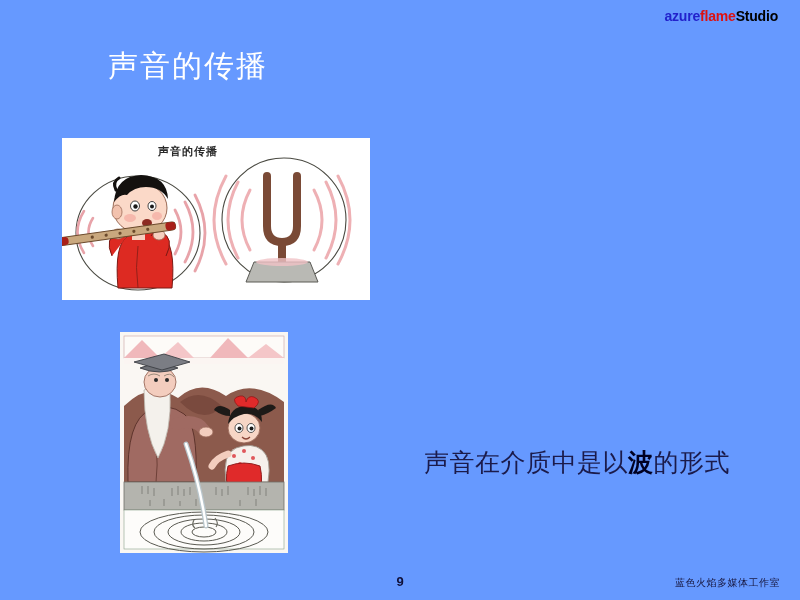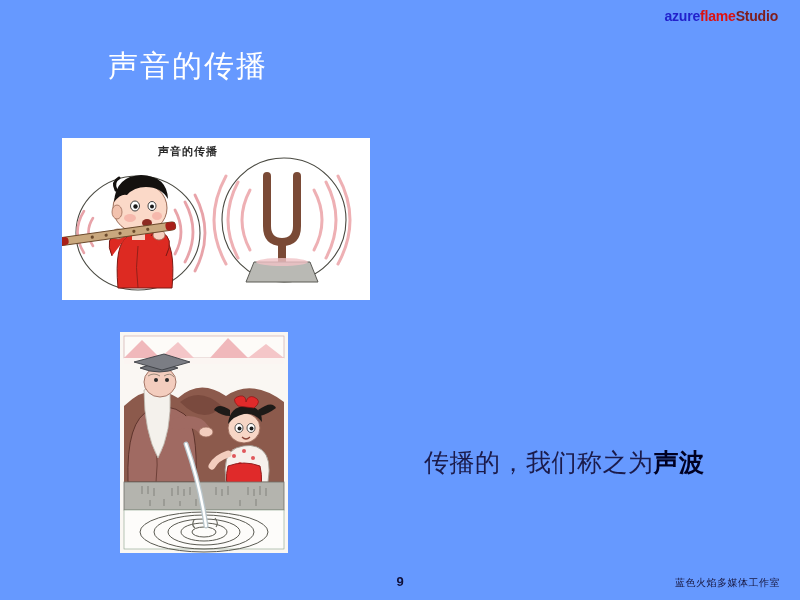--- a/index.html
+++ b/index.html
@@ -25,21 +25,21 @@
     position: absolute;
     right: 22px;
     top: 8px;
     font-size: 14px;
     font-weight: bold;
     letter-spacing: -0.2px;
     white-space: nowrap;
   }
   .logo .az { color: #2222CC; margin-top: 36px; }
   .logo .fl { color: #DD1111; margin-top: 30px; }
-  .logo .st { color: #7f1d1d; }
+  .logo .st { color: #000000; }
 
   
   .title {
     position: absolute;
     left: 108px;
     top: 46px;
     font-size: 30px;
     color: #FFFFFF;
     font-family: "DejaVu Sans", "Liberation Sans", sans-serif;
     letter-spacing: 2px;
@@ -294,19 +294,19 @@
 
       <path d="M66 112 q14 40 20 82" fill="none" stroke="#b9c6cc" stroke-width="5" stroke-linecap="round"></path>
       <path d="M66 112 q14 40 20 82" fill="none" stroke="#ffffff" stroke-width="2.4" stroke-linecap="round"></path>
 
       <path d="M74 188 q-3 5 1 8" fill="none" stroke="#6a6a60" stroke-width="1.2"></path>
       <path d="M95 186 q4 5 1 9" fill="none" stroke="#6a6a60" stroke-width="1.2"></path>
     </svg>
   </div>
 
   <div class="body-text">
-    <div><span>传播的，我们称之为</span><b>声波</b></div>
+    <div><span>声音在介质中是以</span><b>波</b><span>的形式</span></div>
   </div>
 
   <div class="page-number">9</div>
   <div class="footer-credit">蓝色火焰多媒体工作室</div>
 
 </div>
 
 </body></html>

